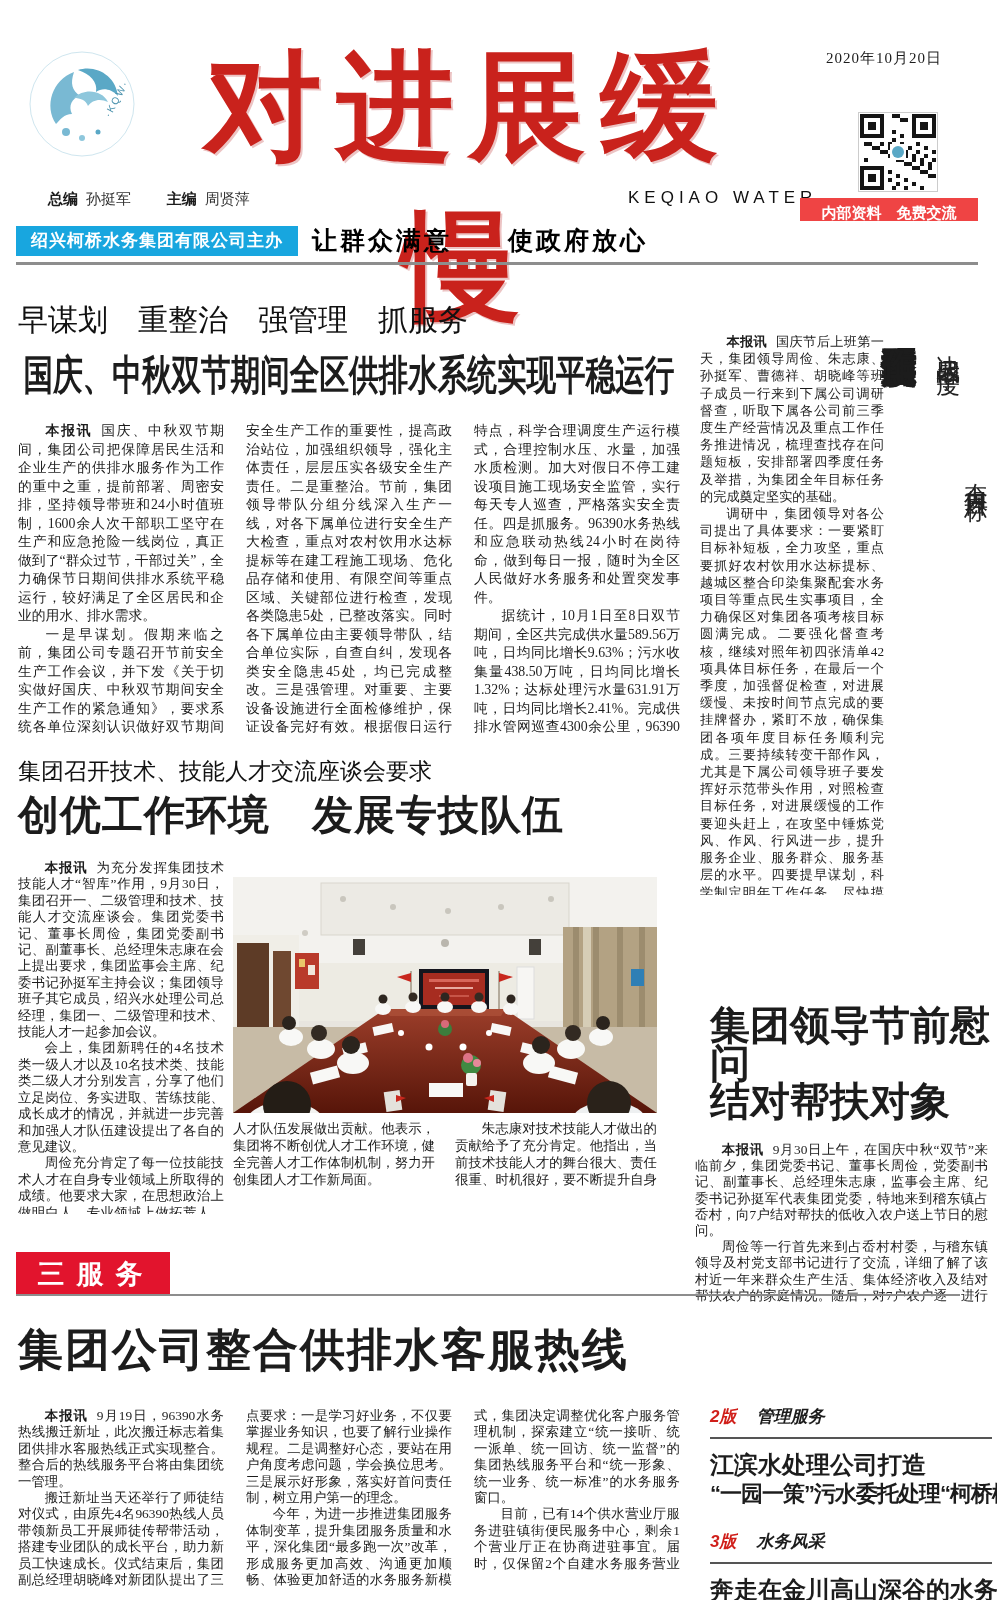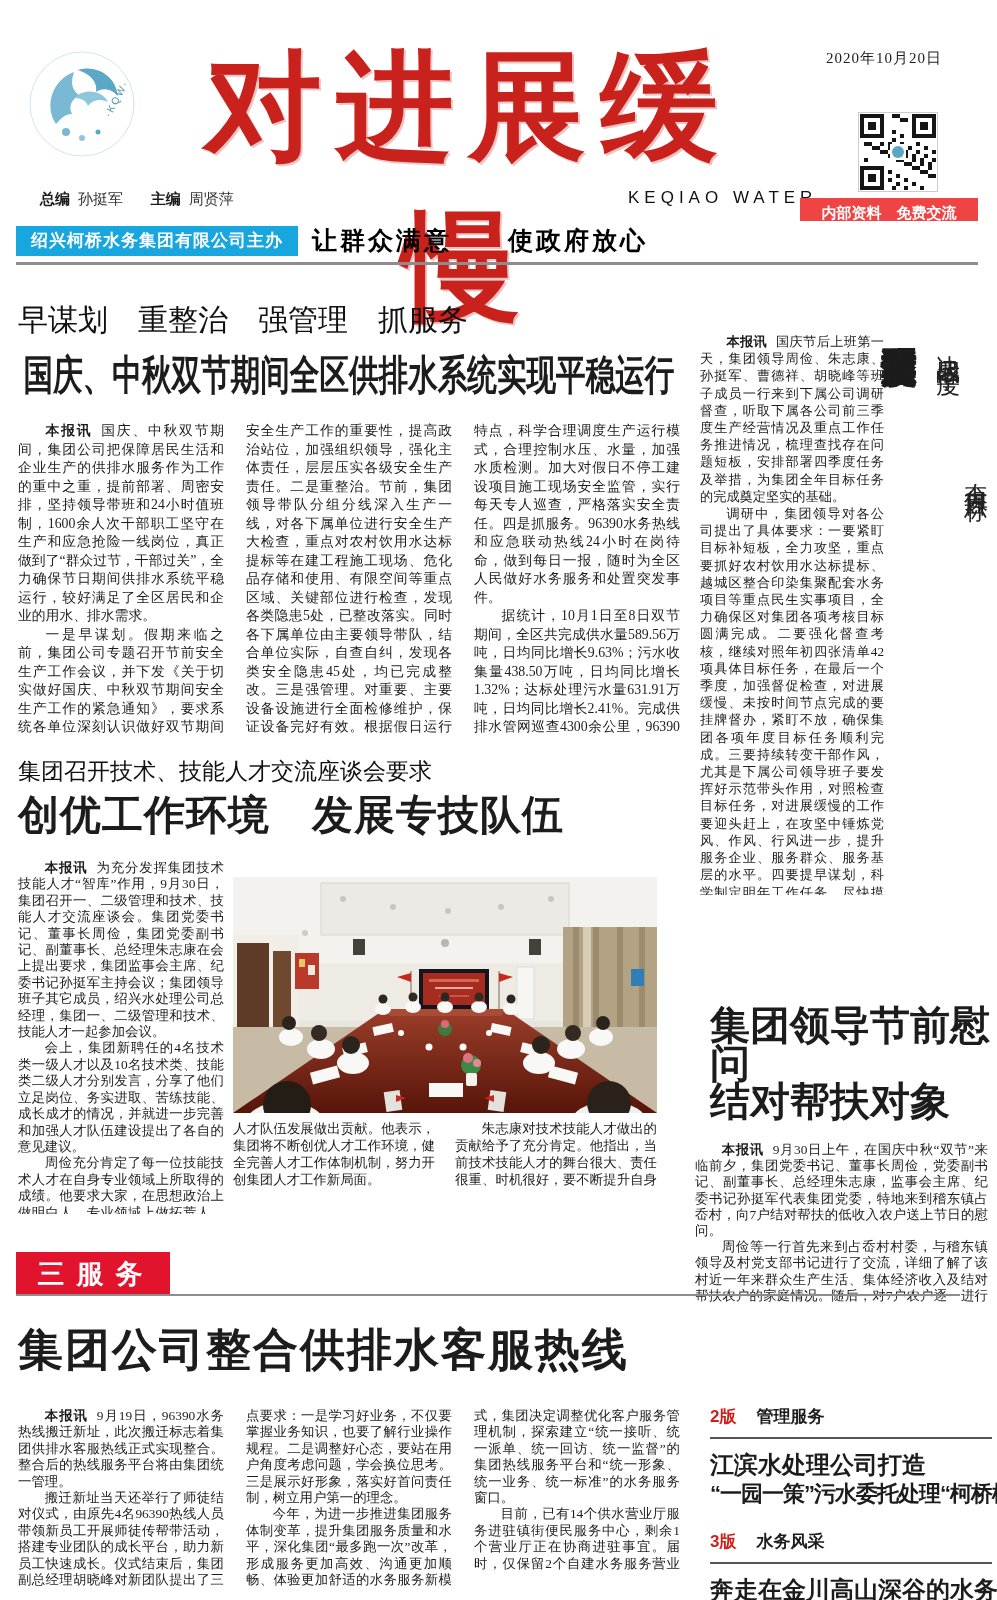--- a/index.html
+++ b/index.html
@@ -21,21 +21,21 @@
   .issue-date{font-size:15px;margin-top:9px;letter-spacing:1px;}
   .qr{left:858px;top:112px;width:78px;height:78px;background:#fff;border:1px solid #ccc;}
   .qr-m{position:absolute;left:1px;top:1px;width:76px;height:76px;}
   .qr-m i{position:absolute;width:4px;height:4px;background:#151515;}
   .qf{position:absolute;width:16px;height:16px;border:4px solid #151515;background:#fff;}
   .qf::after{content:"";position:absolute;left:4px;top:4px;width:8px;height:8px;background:#151515;}
   .qf.tl{left:1px;top:1px;} .qf.tr{right:1px;top:1px;} .qf.bl{left:1px;bottom:1px;}
   .qr-center{position:absolute;left:31px;top:31px;width:16px;height:16px;background:#fff;}
   .qr-center::after{content:"";position:absolute;left:2px;top:2px;width:12px;height:12px;border-radius:50%;background:#5aa8c6;}
   .editors{left:40px;top:190px;font-size:15px;}
-  .editors b{font-family:"Liberation Sans","DejaVu Sans",sans-serif;margin-right:8px;}
+  .editors b{font-family:"Liberation Sans","DejaVu Sans",sans-serif;margin-right:8px;margin-left:8px;}
   .editors .nm{margin-right:24px;color:#333;}
   .title-en{left:628px;top:188px;font-size:17px;letter-spacing:5px;color:#111;}
   .internal{left:800px;top:198px;width:178px;height:23px;background:#ef4444;color:#fff;
      text-align:center;line-height:29px;font-size:15px;font-weight:bold;}
   .organizer{left:16px;top:226px;width:282px;height:30px;background:#18a6df;color:#fff;
      text-align:center;line-height:30px;font-size:17px;font-weight:bold;letter-spacing:1px;}
   .slogan{left:312px;top:224px;font-size:25px;font-weight:bold;letter-spacing:3px;color:#000;}
   .slogan span{margin-right:56px;text-align:center;}
   .header-rule{left:16px;top:262px;width:962px;height:3px;background:#8d8d8d;}
 
@@ -74,21 +74,21 @@
   
   .badge{left:16px;top:1252px;width:154px;height:44px;background:#e2142d;color:#fff;font-size:27px;
      font-weight:bold;text-align:center;line-height:44px;letter-spacing:12px;padding-left:6px;box-sizing:border-box;}
   .badge-rule{left:16px;top:1294px;width:944px;height:2px;background:#8d8d8d;}
   .headline4{left:18px;top:1320px;width:644px;font-size:45px;font-weight:bold;letter-spacing:2px;}
   .bottom-body{left:18px;top:1408px;width:662px;height:192px;font-size:13.4px;line-height:16.4px;
      column-count:3;column-gap:22px;column-fill:auto;overflow:hidden;}
 
   
   .teasers{left:710px;top:1405px;width:282px;}
-  .t-head{font-size:17px;font-weight:bold;}
+  .t-head{font-size:17px;font-weight:bold;font-style:italic;}
   .t-page{color:#d01f1a;margin-right:20px;}
   .t-rule{height:2px;background:#555;margin:9px 0 11px 0;}
   .t-title{font-size:24px;font-weight:bold;line-height:29px;white-space:nowrap;}
   .t-title.tight{font-size:22px;letter-spacing:-1px;}
   .t-gap{height:22px;}
 </style>
 </head>
 <body>
 
 <div class="page">

